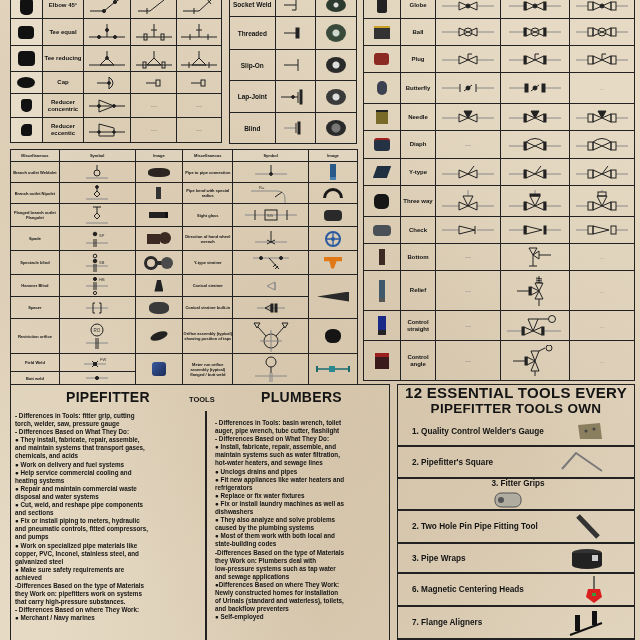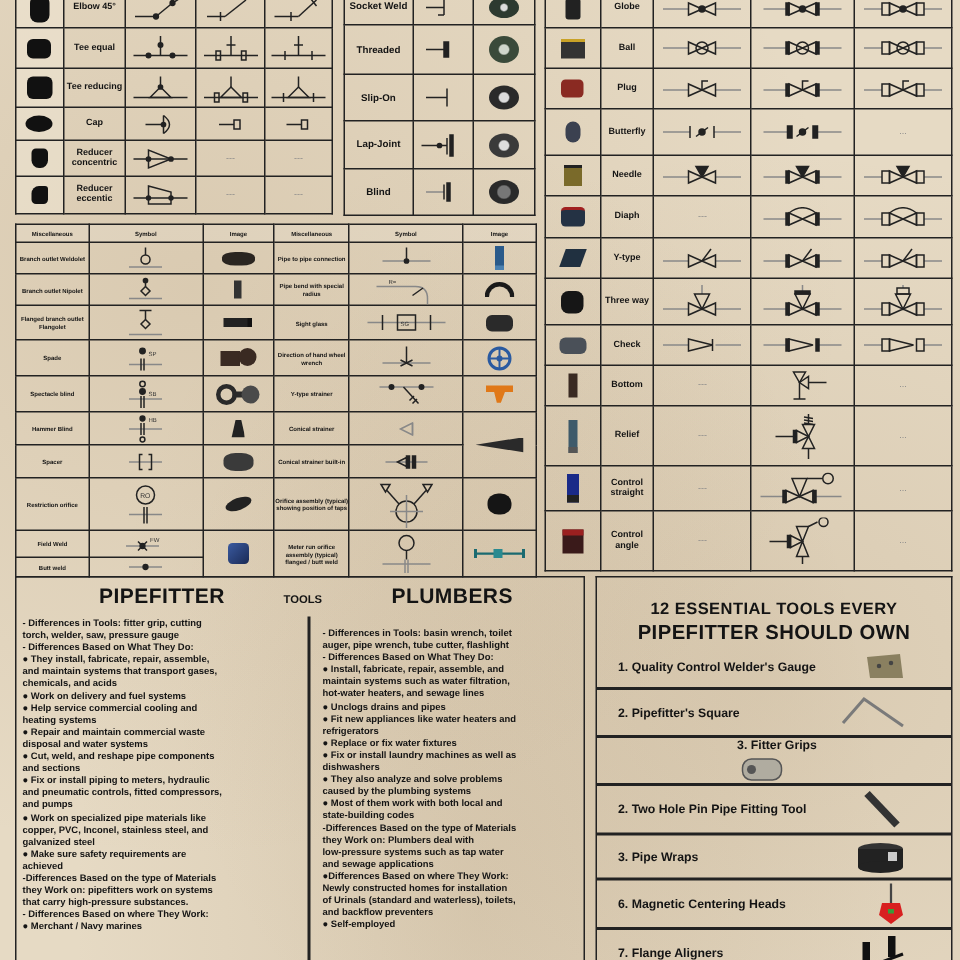--- a/index.html
+++ b/index.html
@@ -1005,22 +1005,22 @@
       <div>and sewage applications</div>
       <div>●Differences Based on where They Work:</div>
       <div>  Newly constructed homes for installation</div>
       <div>of Urinals (standard and waterless), toilets,</div>
       <div>and backflow preventers</div>
       <div>● Self-employed</div>
     </div>
 </div>
 
 <div class="abs panel" style="left:397px;top:384px;width:236px;height:270px;border-bottom:none;">
-  <div class="ptitle" style="margin-top:13px;font-size:11px;line-height:16px;">12 ESSENTIAL TOOLS EVERY</div>
-  <div class="ptitle" style="font-size:13.5px;line-height:16px;">PIPEFITTER SHOULD OWN</div>
+  <div class="ptitle" style="margin-top:0;font-size:15px;line-height:16px;">12 ESSENTIAL TOOLS EVERY</div>
+  <div class="ptitle" style="font-size:13.5px;line-height:16px;">PIPEFITTER TOOLS OWN</div>
   <div id="tools-list">
       <div class="tool-row" style="height: 30px; text-align: center;">
         <span class="tool-lbl">1. Quality Control Welder's Gauge</span>
         <span style="margin-right: 20px;">
           <svg width="30" height="20">
             <polygon points="4,4 26,2 28,18 6,18" fill="#8a8060"></polygon>
             <circle cx="12" cy="10" r="1.5" fill="#444"></circle>
             <circle cx="20" cy="8" r="1.5" fill="#444"></circle>
           </svg>
         </span>

